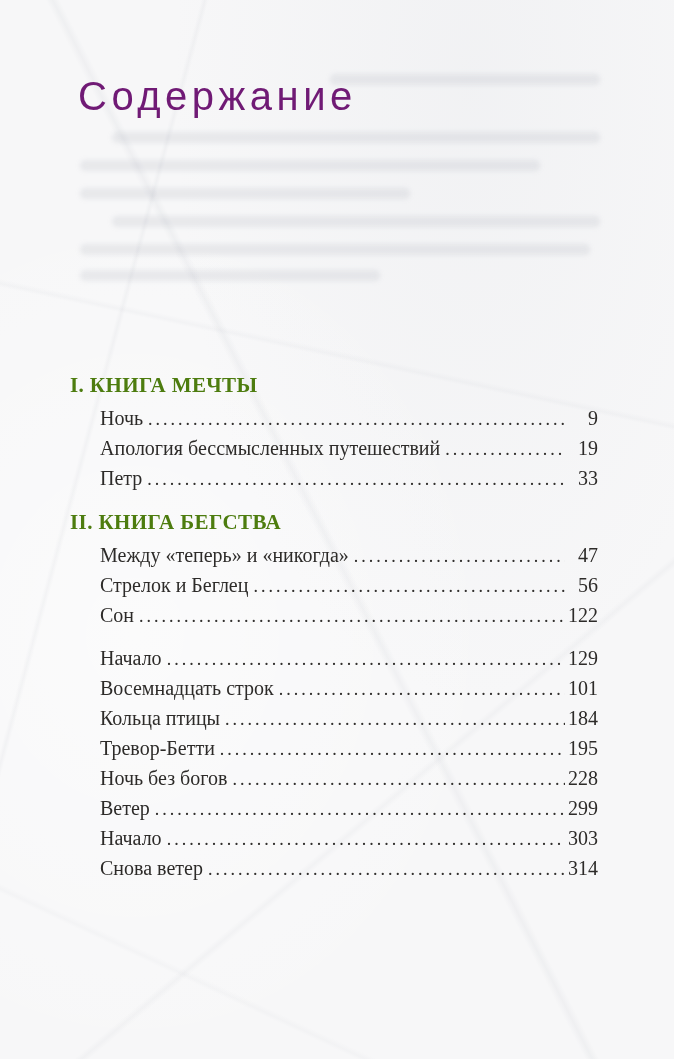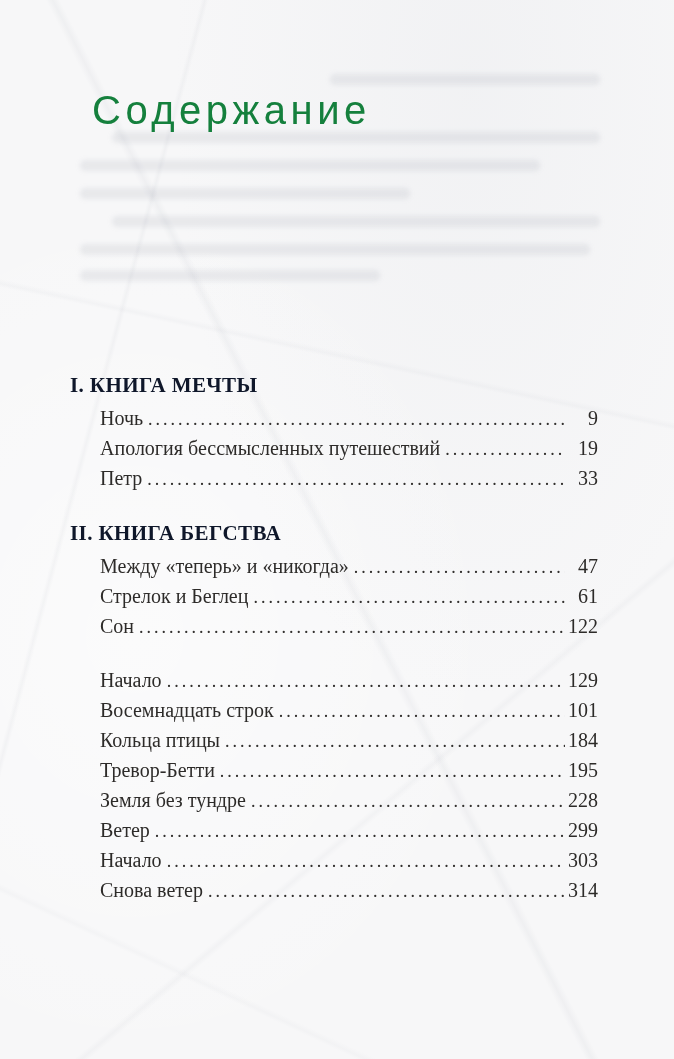--- a/index.html
+++ b/index.html
@@ -38,41 +38,41 @@
     position: absolute;
     height: 11px;
     border-radius: 5px;
     background: rgba(125,132,145,0.12);
     filter: blur(2.5px);
   }
   .title {
     position: absolute;
     left: 76px;
     top: 72px;
-    margin: 16px;
+    margin: 2px;
     font-family: "Liberation Sans", "DejaVu Sans", sans-serif;
     font-size: 40px;
     font-weight: 400;
     letter-spacing: 4.5px;
-    color: #15803d;
+    color: #701a75;
   }
   .toc {
     position: absolute;
     left: 70px;
     top: 370px;
     width: 528px;
   }
-  .toc-section + .toc-section { margin-top: 24px; }
+  .toc-section + .toc-section { margin-top: 13px; }
   .toc-heading {
     margin: 0 0 4px 0;
     font-size: 21px;
     font-weight: 700;
     letter-spacing: 0.4px;
     line-height: 30px;
-    color: #0f172a;
+    color: #4d7c0f;
   }
   .toc-row {
     display: flex;
     align-items: baseline;
     padding-left: 30px;
     line-height: 29px;
     font-size: 20px;
   }
   .toc-title { white-space: nowrap; }
   .dots {
@@ -139,21 +139,21 @@
     <div class="toc-rows">
   <div class="toc-row">
     <span class="toc-title">Между «теперь» и «никогда»</span>
     <span class="dots"></span>
     <span class="pagenum">47</span>
   </div>
 
   <div class="toc-row">
     <span class="toc-title">Стрелок и Беглец</span>
     <span class="dots"></span>
-    <span class="pagenum">61</span>
+    <span class="pagenum">56</span>
   </div>
 
   <div class="toc-row">
     <span class="toc-title">Сон</span>
     <span class="dots"></span>
     <span class="pagenum">122</span>
   </div>
 </div>
   </section>
 
@@ -177,21 +177,21 @@
     <span class="pagenum">184</span>
   </div>
 
   <div class="toc-row">
     <span class="toc-title">Тревор-Бетти</span>
     <span class="dots"></span>
     <span class="pagenum">195</span>
   </div>
 
   <div class="toc-row">
-    <span class="toc-title">Земля без тундре</span>
+    <span class="toc-title">Ночь без богов</span>
     <span class="dots"></span>
     <span class="pagenum">228</span>
   </div>
 
 
   <div class="toc-row">
     <span class="toc-title">Ветер</span>
     <span class="dots"></span>
     <span class="pagenum">299</span>
   </div>

